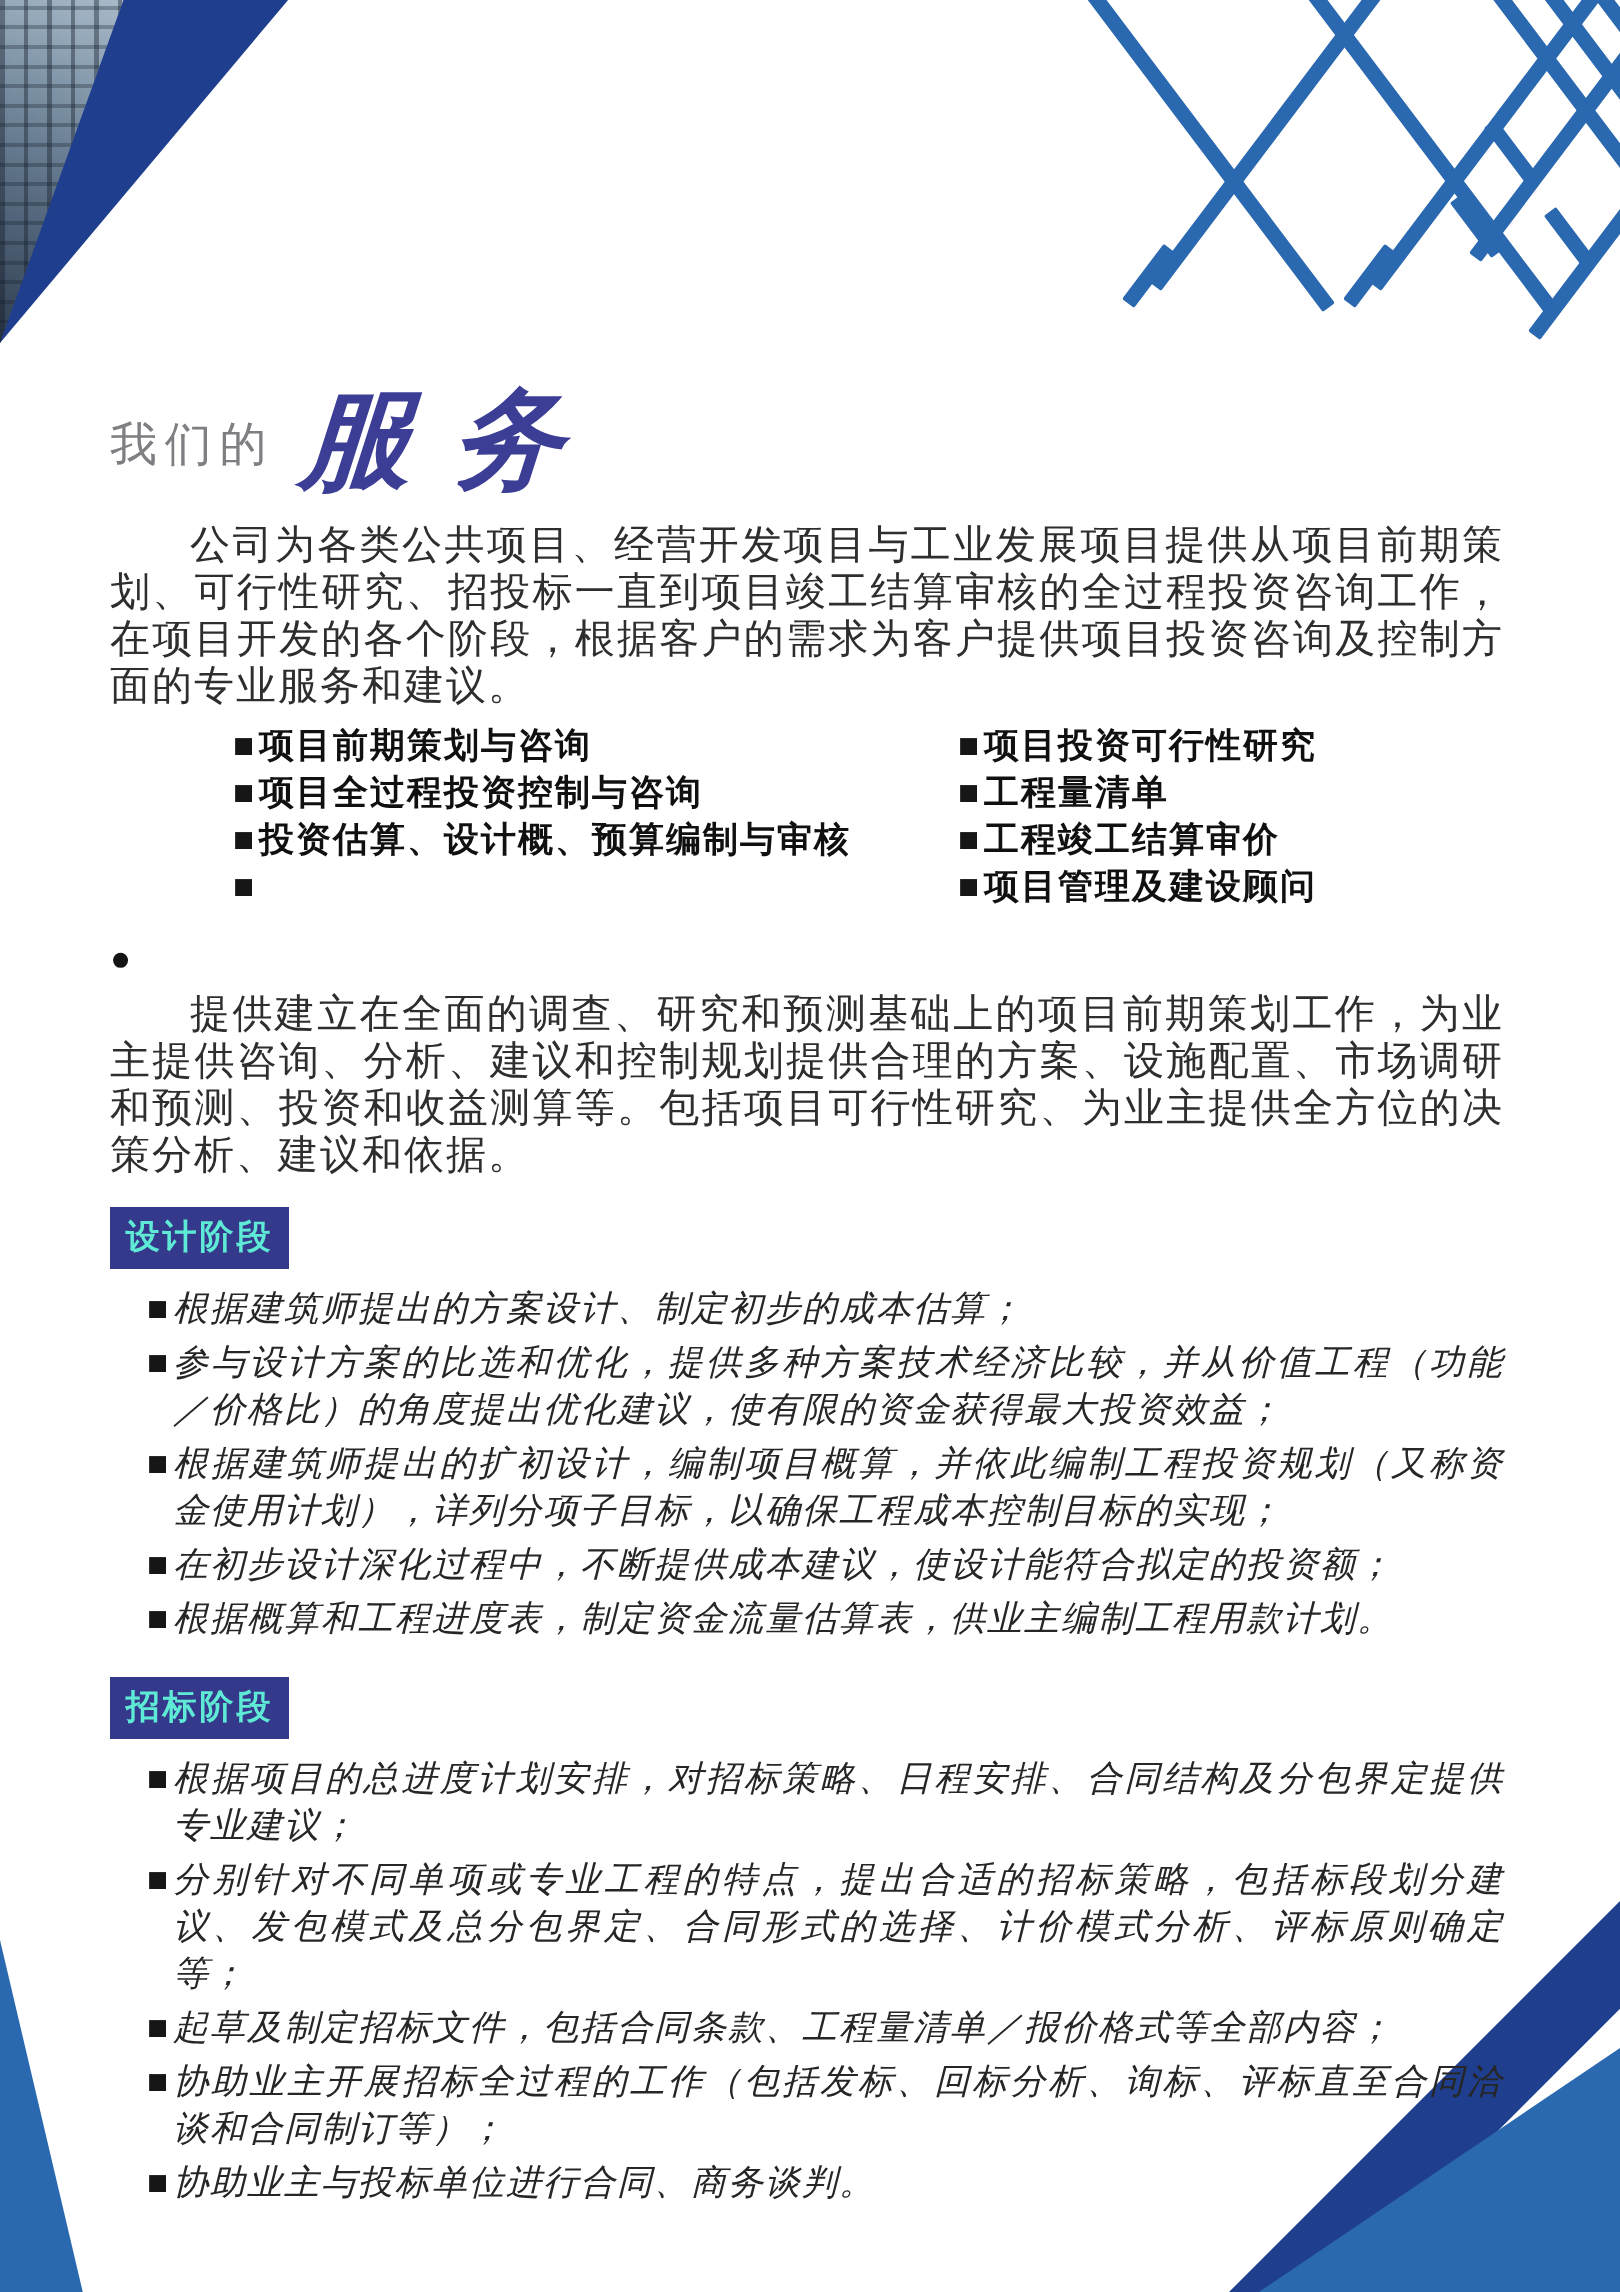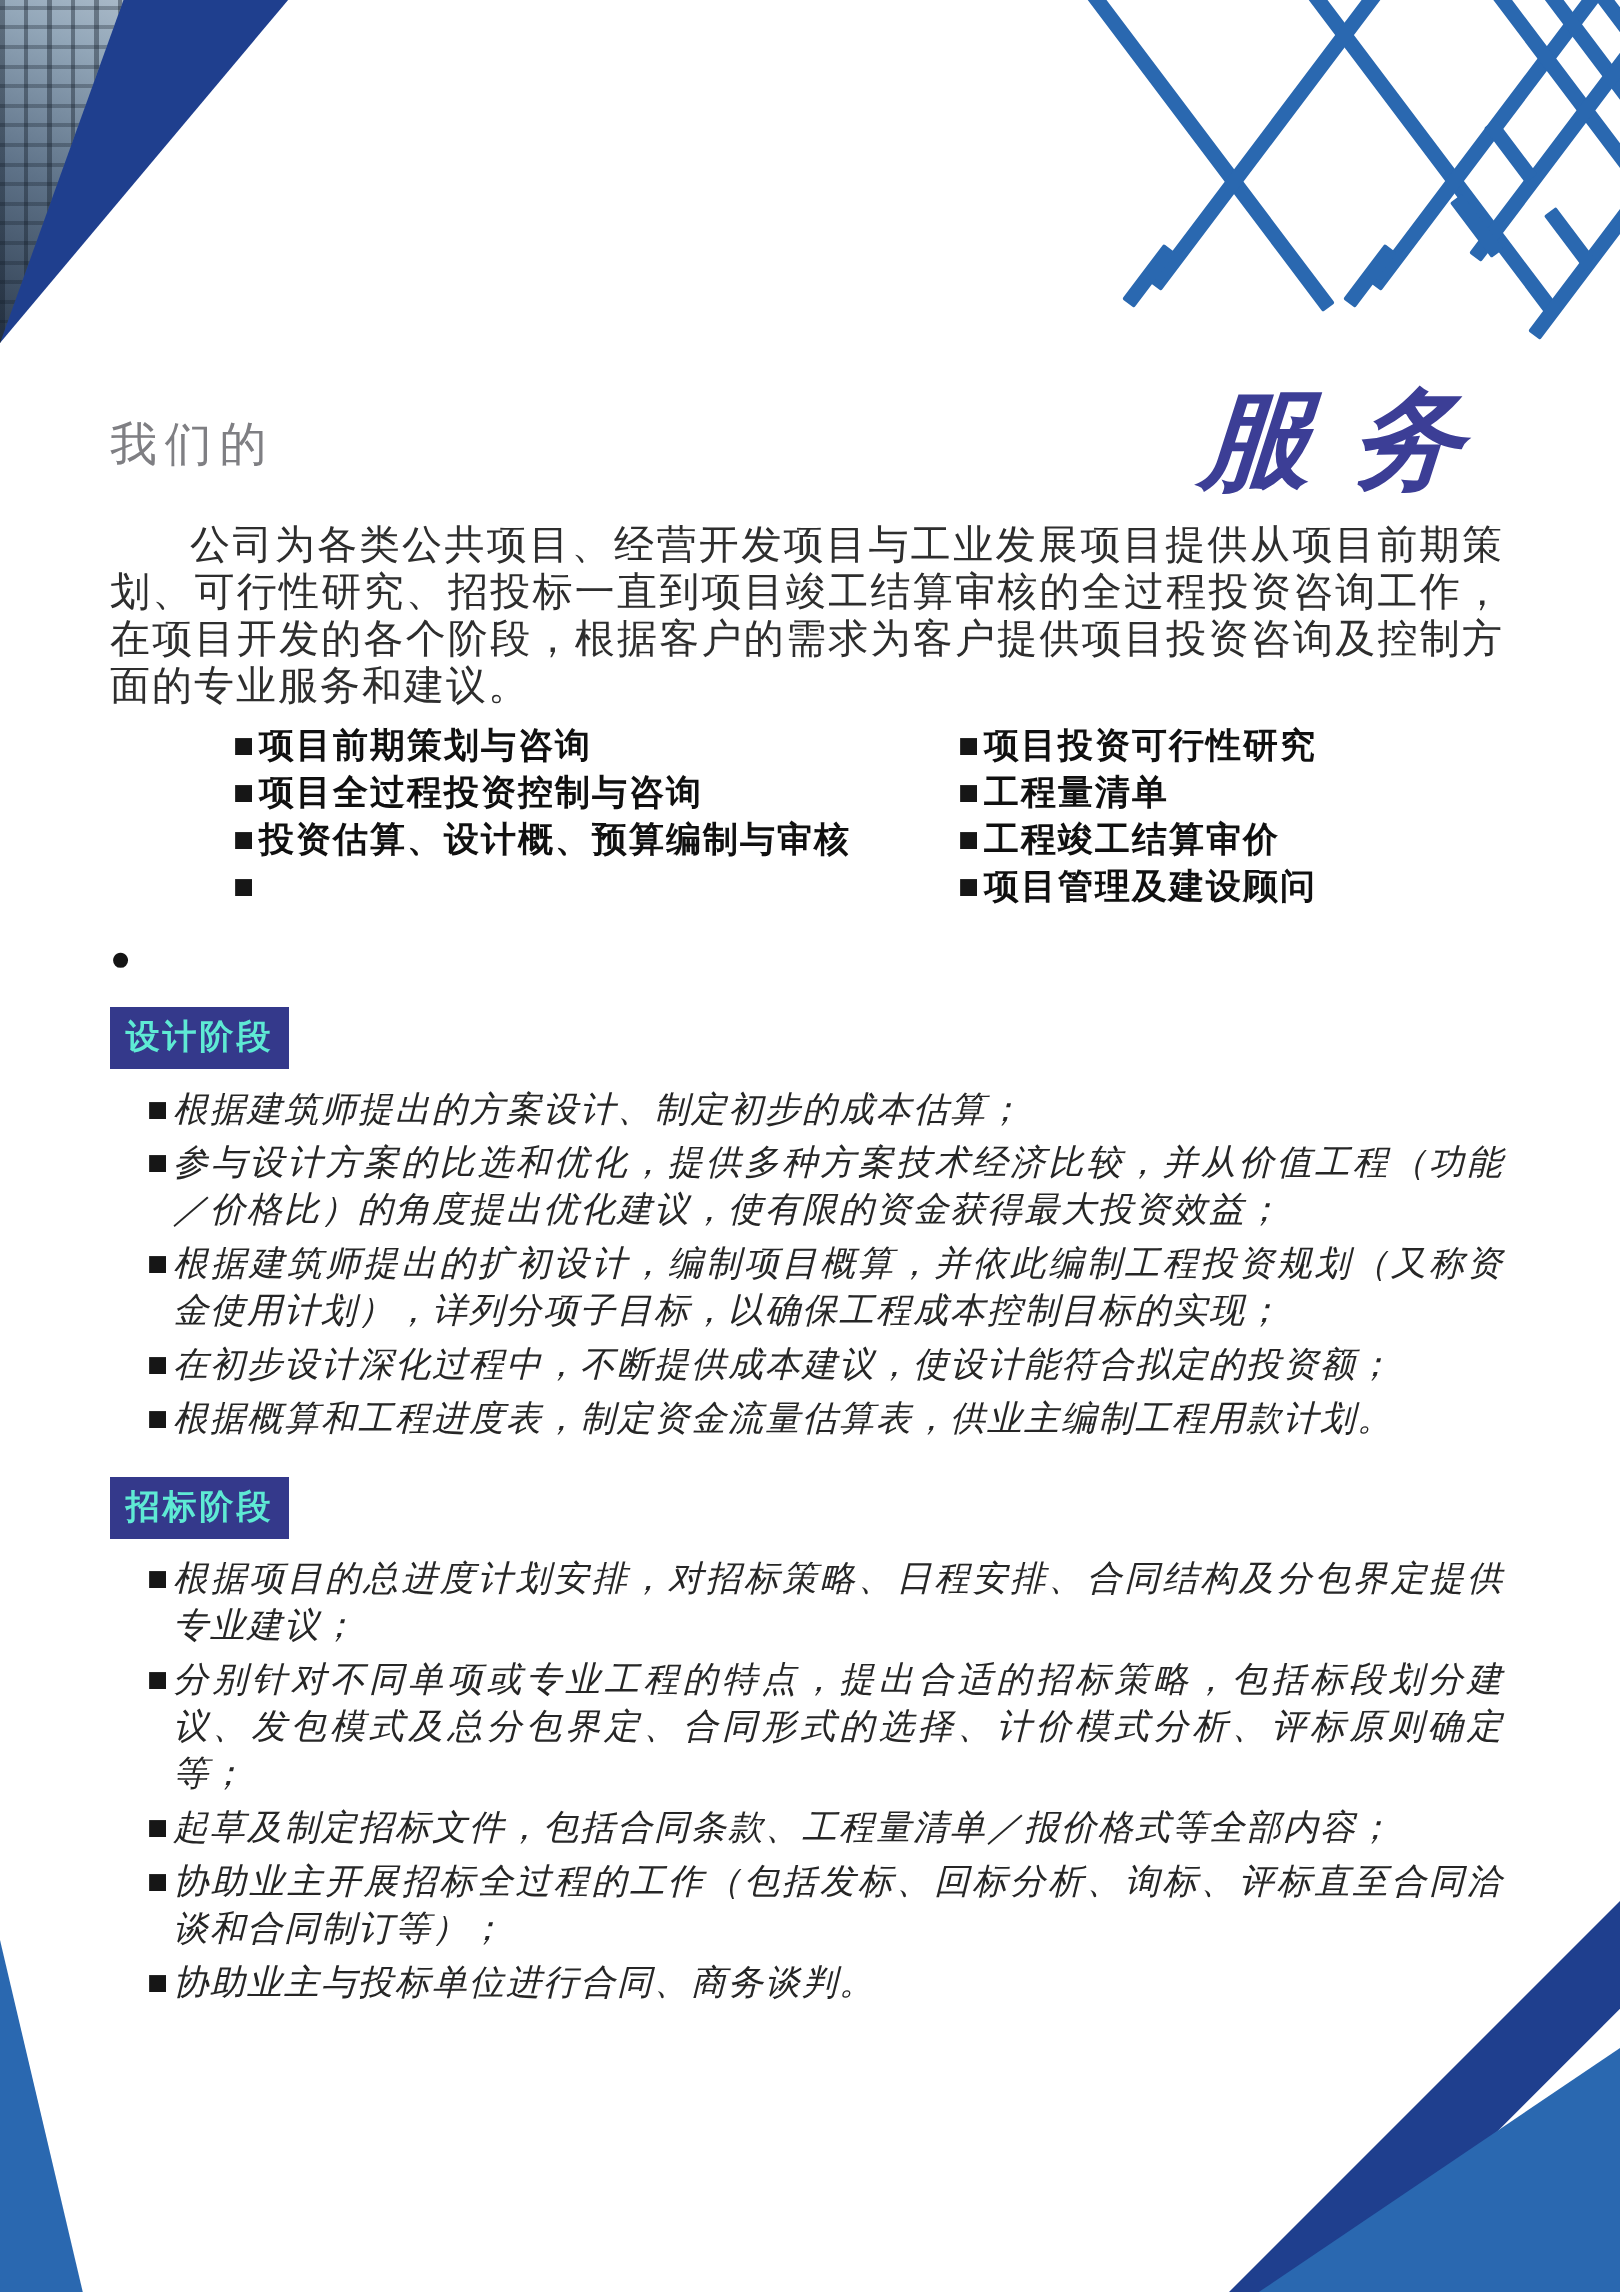--- a/index.html
+++ b/index.html
@@ -27,21 +27,21 @@
   .ln{position:absolute;height:14.7px;background:#2a68b0;transform-origin:0 50%;border-radius:2px;}
   .bl-deco{position:absolute;left:0;bottom:0;width:83px;height:353px;
     background:#2a68b0;clip-path:polygon(0 0,0 100%,100% 100%);}
   .br-deco{position:absolute;right:0;bottom:0;width:490px;height:490px;}
   .br-navy{position:absolute;inset:0;background:#1f3f8e;
     clip-path:polygon(100% 20%,100% 42%,42% 100%,20% 100%);}
   .br-blue{position:absolute;inset:0;background:#2a68b0;
     clip-path:polygon(100% 50%,100% 100%,26% 100%);}
   
   .content{position:relative;padding:0 116px 0 110px;}
-  .title-row{margin-top:384px;display:flex;align-items:flex-end;justify-content:space-between;}
+  .title-row{margin-top:384px;display:flex;align-items:flex-end;}
   .title-prefix{font-size:47px;color:#7f7f83;letter-spacing:7.8px;font-weight:500;
     padding-bottom:17.6px;}
   .title-main{font-family:"DejaVu Serif", serif;font-style:italic;font-weight:bold;
     font-size:110px;line-height:1;color:#3c3e96;letter-spacing:41px;margin-left:27.4px;
     transform:skewX(-4deg);}
   .para{font-size:40px;line-height:47px;letter-spacing:2px;text-align:justify;
     text-indent:2em;margin:0;color:#2e2e2e;}
   .intro{margin-top:27.4px;}
   .svc-cols{display:flex;margin-top:11.8px;}
   .svc-col{list-style:none;margin:0;padding:0;}
@@ -139,20 +139,21 @@
             <span class="sq">■</span>
             <span>项目管理及建设顾问</span>
           </li>
       </ul>
     </div>
 
     <h2 class="sec-head">
         <span class="dot">●</span>
       </h2>
 
+    <p class="para sec-body">提供建立在全面的调查、研究和预测基础上的项目前期策划工作，为业主提供咨询、分析、建议和控制规划提供合理的方案、设施配置、市场调研和预测、投资和收益测算等。包括项目可行性研究、为业主提供全方位的决策分析、建议和依据。</p>
 
     <div class="phase-label">设计阶段</div>
     <ul class="phase-list">
       <li class="phase-item">
           <span class="sq">■</span>
           <span class="txt">根据建筑师提出的方案设计、制定初步的成本估算；</span>
         </li>
       <li class="phase-item">
           <span class="sq">■</span>
           <span class="txt">参与设计方案的比选和优化，提供多种方案技术经济比较，并从价值工程（功能／价格比）的角度提出优化建议，使有限的资金获得最大投资效益；</span>

